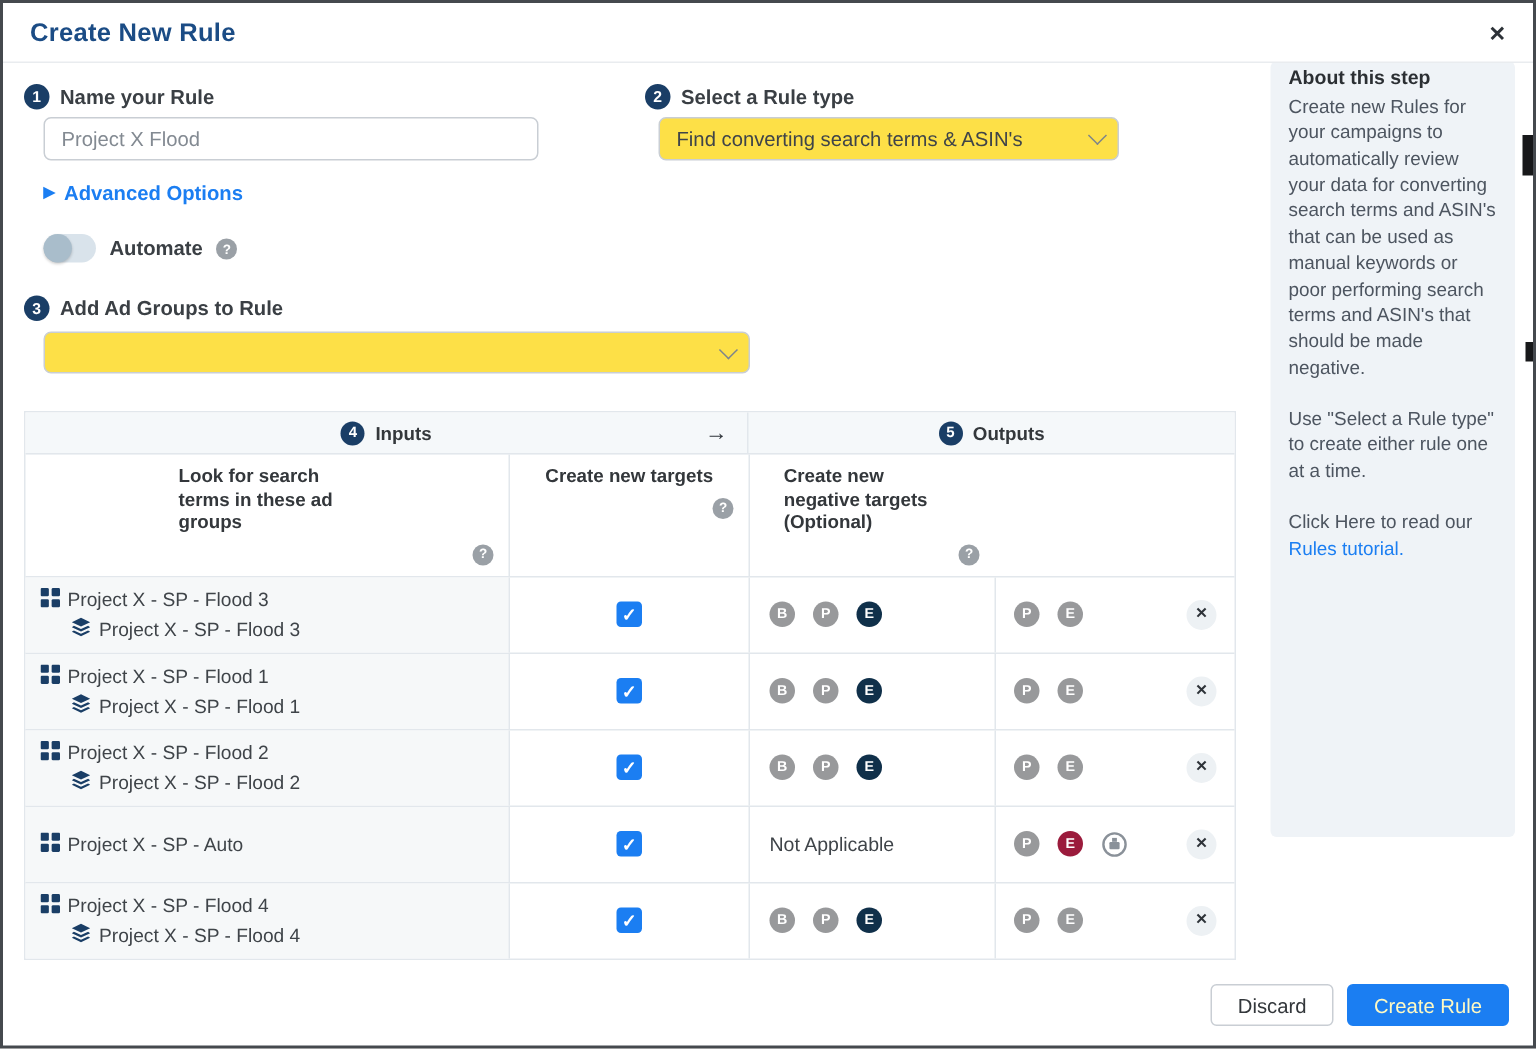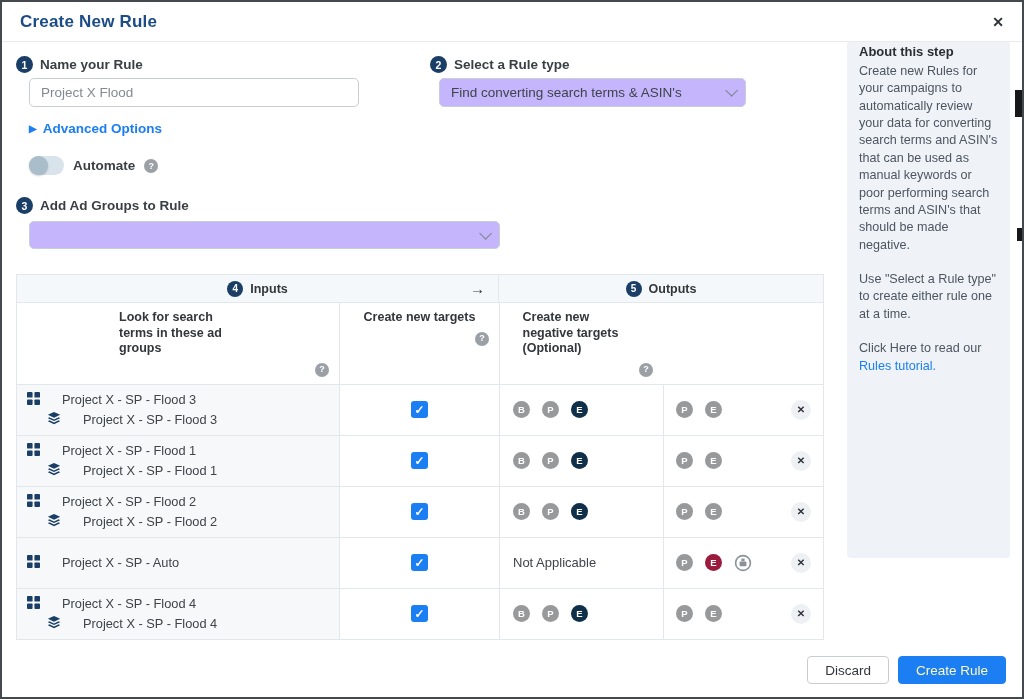--- a/index.html
+++ b/index.html
@@ -37,21 +37,21 @@
   .step1{top:54px;left:14px;}
   .step2{top:54px;left:428px;}
   .step3{top:195px;left:14px;}
   
   .text-input{
     position:absolute;top:76px;left:27px;width:330px;height:29px;
     border:1px solid #c9ced4;border-radius:5px;padding:0 11px;
     font-size:13.5px;color:#838a92;font-family:inherit;background:#fff;
   }
   .select-box{
-    position:absolute;border:1px solid #c9ced4;border-radius:5px;background:#c4b5fd;
+    position:absolute;border:1px solid #c9ced4;border-radius:5px;background:#fde047;
     display:flex;align-items:center;padding:0 11px;font-size:13.5px;color:#3f4449;cursor:pointer;
   }
   .rule-type-select{top:76px;left:437px;width:307px;height:29px;}
   .adgroups-select{top:219px;left:27px;width:471px;height:28px;}
   .chevron{margin-left:auto;width:9px;height:9px;border-right:1.6px solid #7d848b;border-bottom:1.6px solid #7d848b;
     transform:rotate(45deg) translateY(-3px);flex:0 0 9px;}
   
   .advanced{position:absolute;top:119px;left:27px;display:flex;align-items:center;gap:6px;
     color:var(--accent-blue);font-size:13.5px;font-weight:bold;cursor:pointer;}
   .tri{font-size:10px;line-height:1;}
@@ -71,21 +71,21 @@
   .gh-inputs{border-right:1px solid var(--table-border);}
   .arrow{position:absolute;right:13px;font-size:15px;font-weight:bold;color:#2d3238;}
   .col-header .ch-cell{display:flex;align-items:center;gap:6px;padding:7px 10px;min-height:45px;color:#33373b;font-weight:bold;line-height:1.25;flex-direction:column;}
   .col-header .ch-cell + .ch-cell{border-left:1px solid var(--table-border);}
   .ch-cell .qmark{margin-left:auto;}
   .ch-text{max-width:118px;}
   .trow{border-top:1px solid var(--table-border);}
   .trow .cell{min-height:50px;display:flex;align-items:center;}
   .trow .cell + .cell{border-left:1px solid var(--table-border);}
   .adcell{background:var(--adcell-bg);flex-direction:column;align-items:flex-start !important;justify-content:center;padding:7px 10px;gap:3px;}
-  .adline{display:flex;align-items:center;gap:22px;color:#3f4449;font-size:12.8px;}
+  .adline{display:flex;align-items:center;gap:5px;color:#3f4449;font-size:12.8px;}
   .adline.sub{margin-left:20px;}
   .adline svg{flex:0 0 auto;}
   .checkcell{justify-content:center;}
   .checkbox{width:17px;height:17px;border-radius:3px;background:var(--accent-blue);color:#fff;font-size:12px;font-weight:bold;
     display:inline-flex;align-items:center;justify-content:center;cursor:pointer;line-height:1;}
   .targetcell{padding:0 13px;gap:12px;}
   .negcell{padding:0 12px;}
   .negbadges{display:flex;align-items:center;gap:12px;}
   .badge{display:inline-flex;align-items:center;justify-content:center;width:17px;height:17px;border-radius:50%;
     color:#fff;font-size:9.5px;font-weight:bold;cursor:pointer;line-height:1;}

